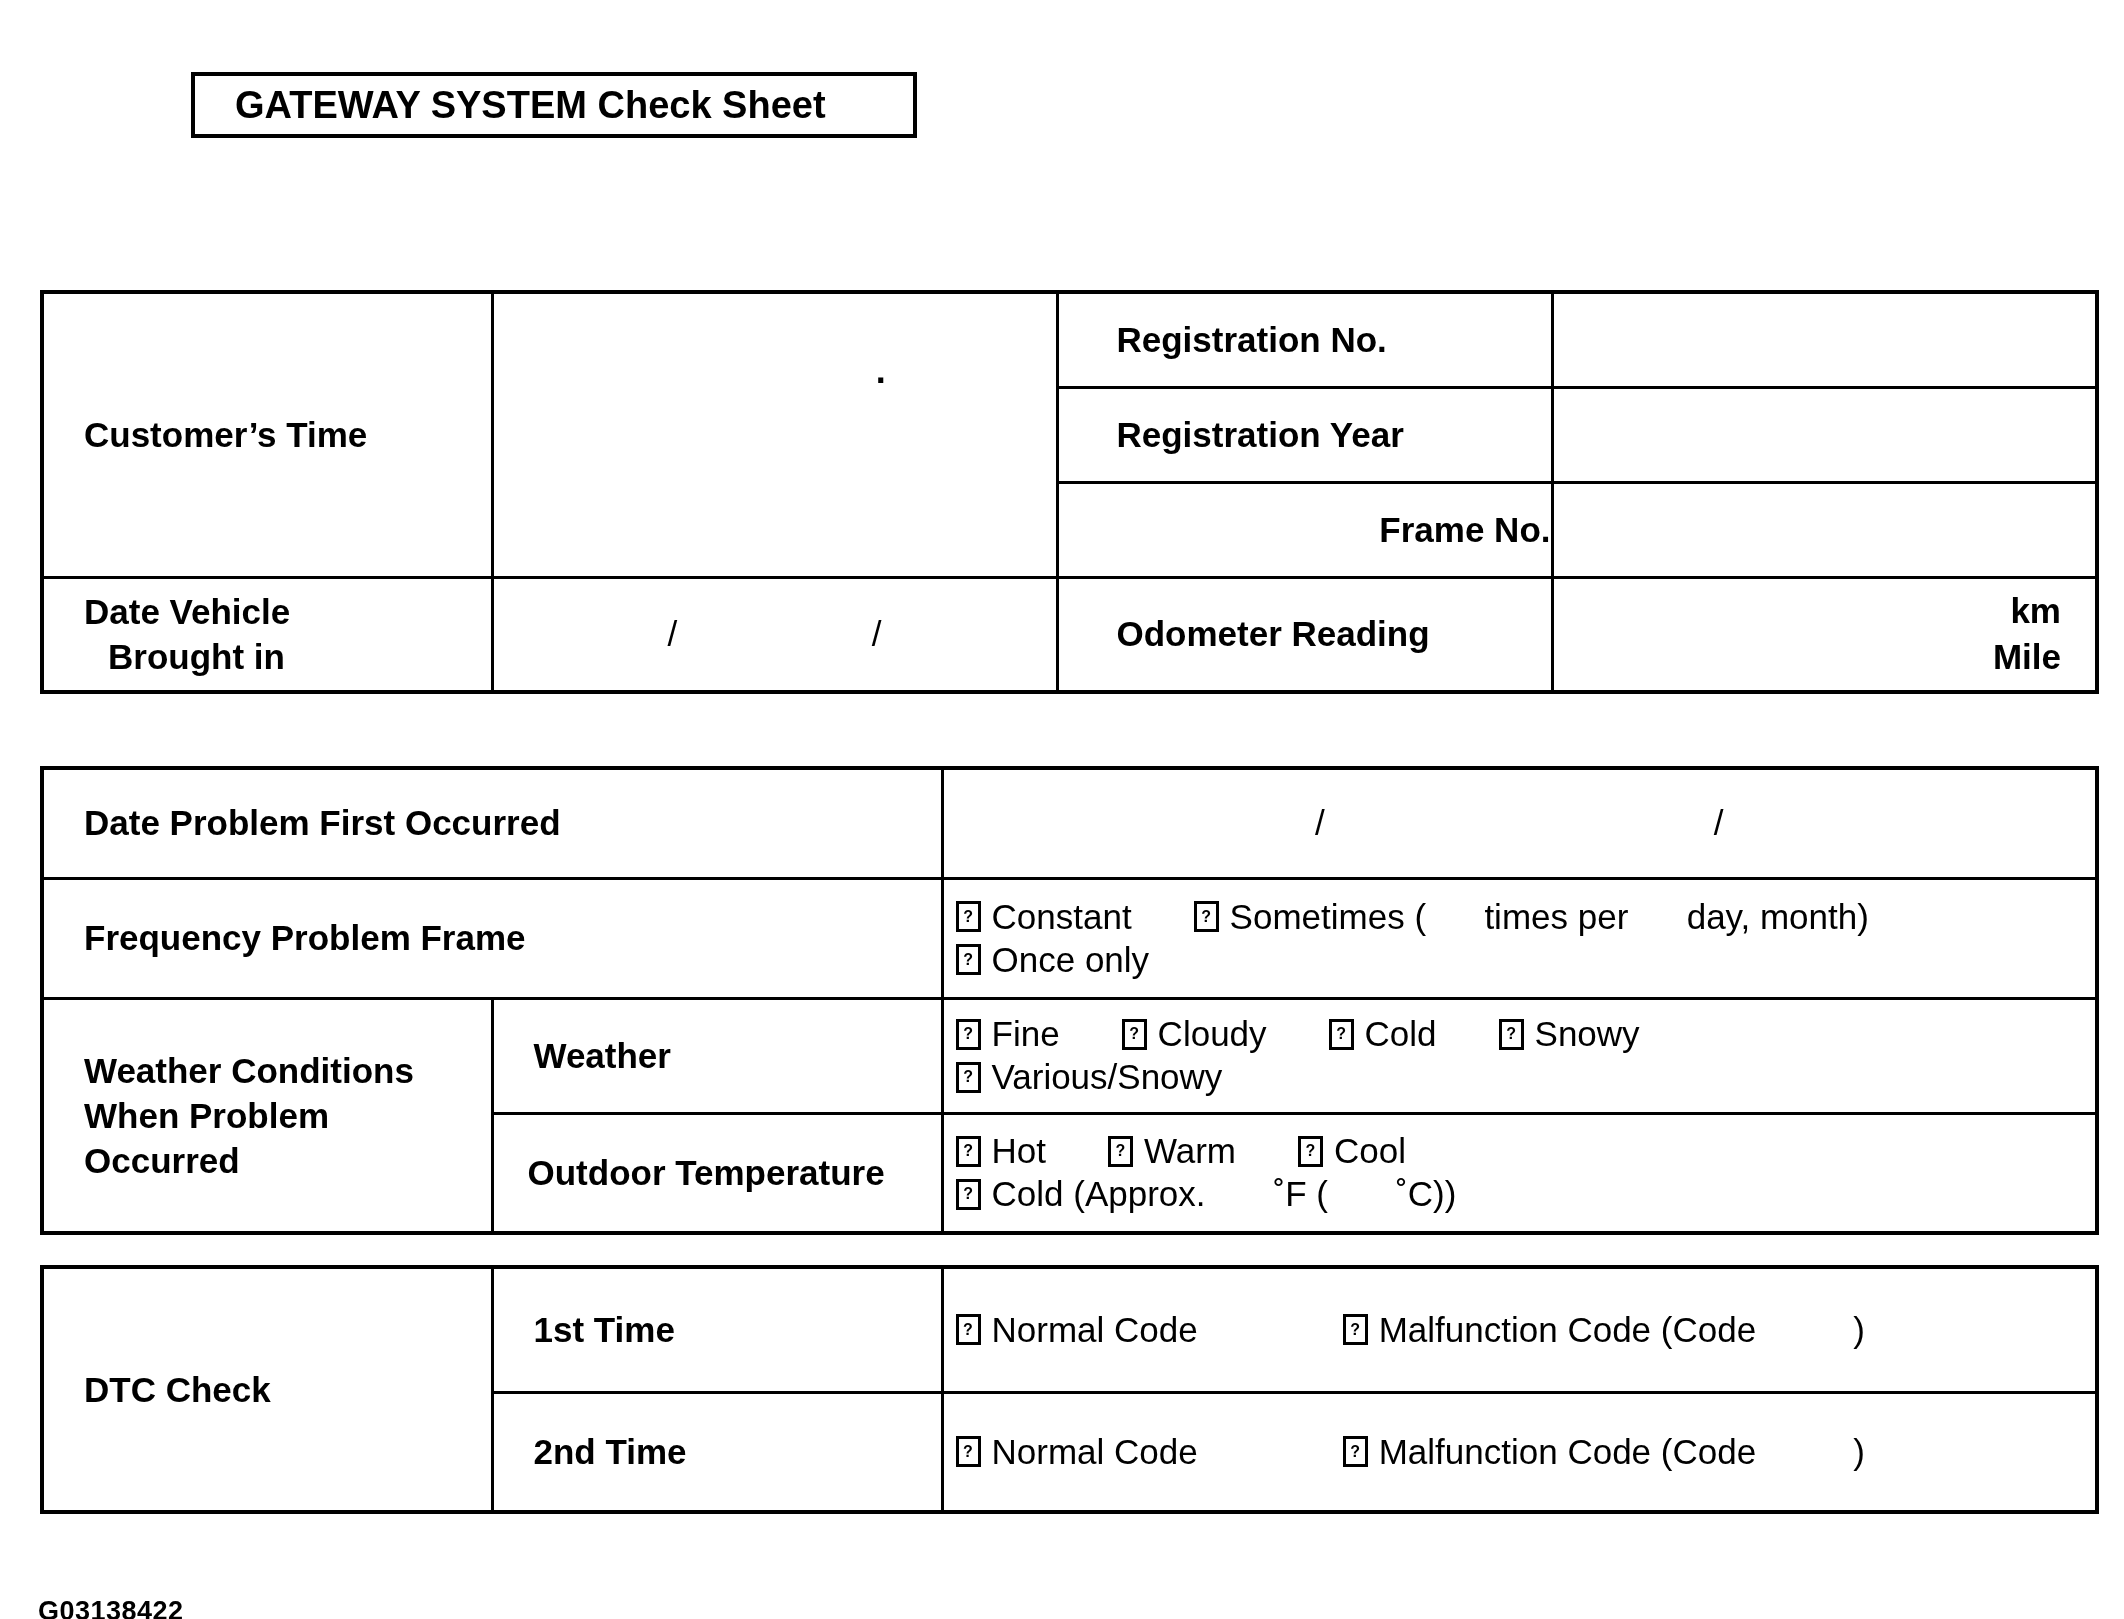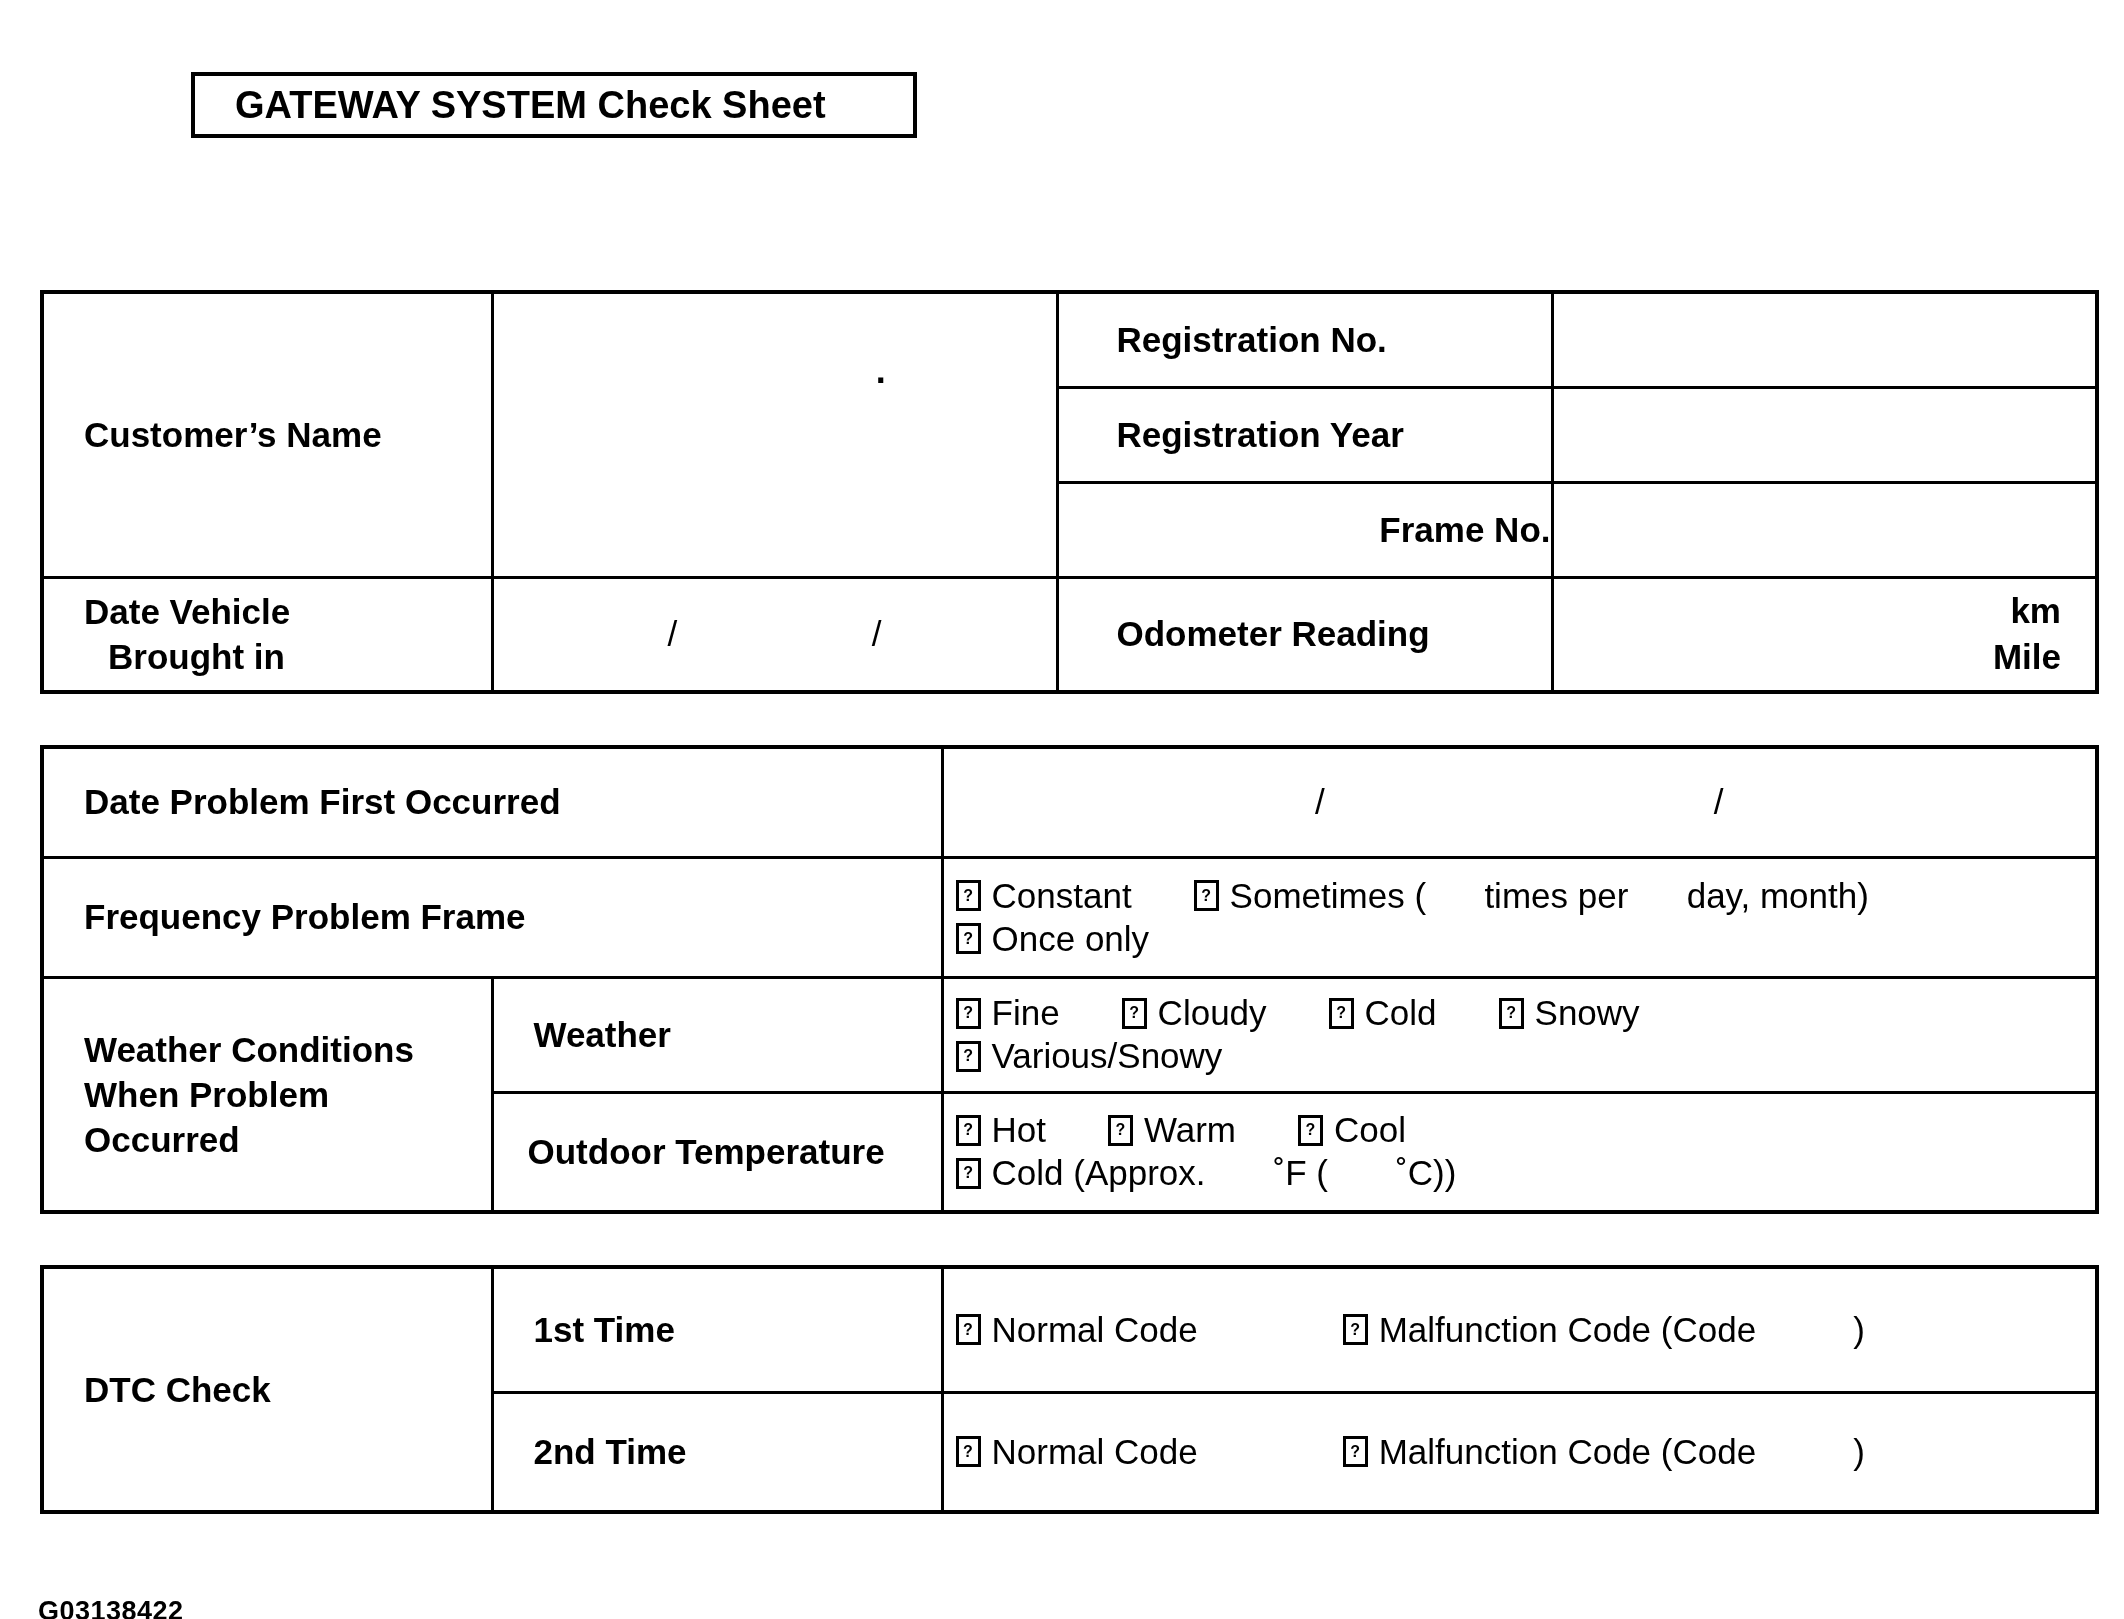--- a/index.html
+++ b/index.html
@@ -101,21 +101,21 @@
 
   <table class="sheet" style="left:40px; top:290px; width:2055px;">
     <colgroup>
       <col style="width:450px">
         <col style="width:565px">
         <col style="width:495px">
         <col style="width:545px">
     </colgroup>
     <tbody>
         <tr style="height:95px;">
-      <td rowspan="3" class="lbl pl-lg">Customer’s Name</td>
+      <td rowspan="3" class="lbl pl-lg">Customer’s Time</td>
       <td rowspan="3" style="position:relative;">
         <span class="dot">.</span>
       </td>
       <td class="lbl pl-xl">Registration No.</td>
       <td></td>
     </tr>
     <tr style="height:95px;">
       <td class="lbl pl-xl">Registration Year</td>
       <td></td>
     </tr>
@@ -131,21 +131,21 @@
       <td class="center pre">/                    /</td>
       <td class="lbl pl-xl">Odometer Reading</td>
       <td class="units">
         <div>km</div>
         <div>Mile</div>
       </td>
     </tr>
   </tbody>
     </table>
 
-  <table class="sheet" style="left:40px; top:745px; width:2055px;">
+  <table class="sheet" style="left:40px; top:766px; width:2055px;">
     <colgroup>
       <col style="width:450px">
         <col style="width:450px">
         <col style="width:1155px">
     </colgroup>
     <tbody>
         <tr style="height:110px;">
       <td colspan="2" class="lbl pl-lg">Date Problem First Occurred</td>
       <td class="center pre">/                                        /</td>
     </tr>

